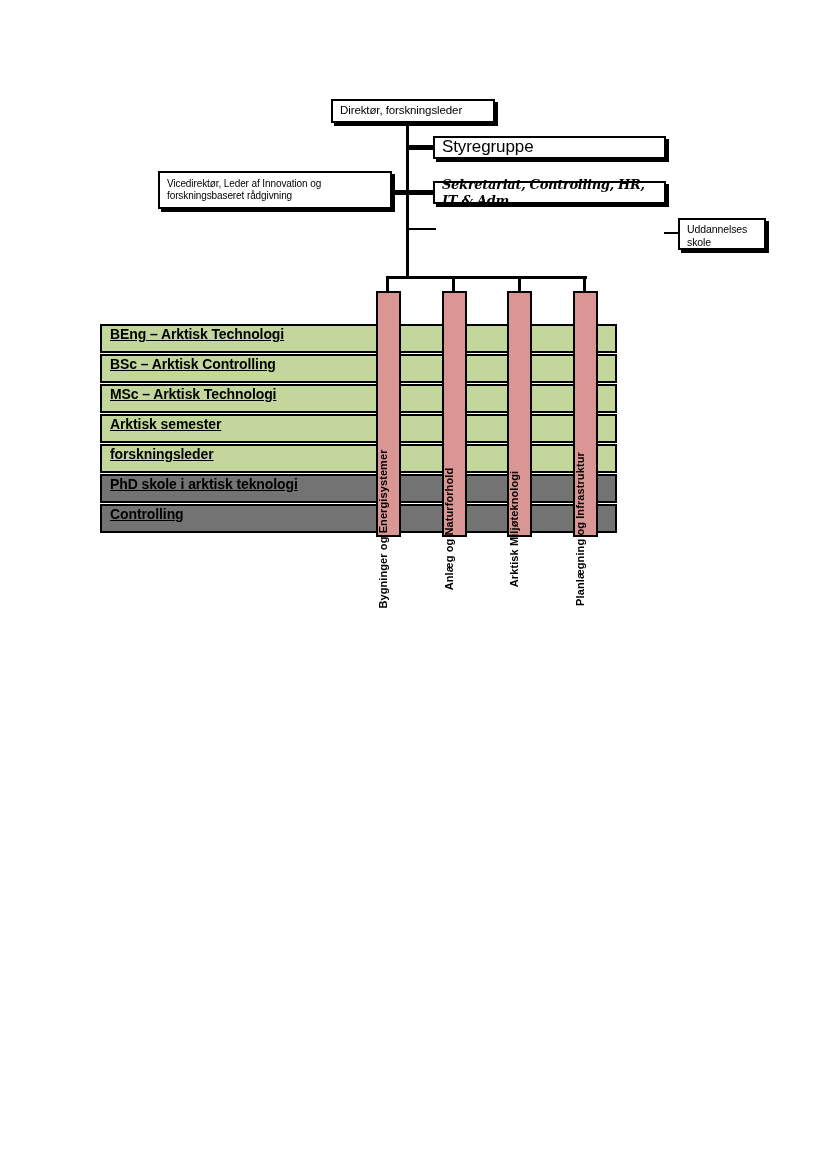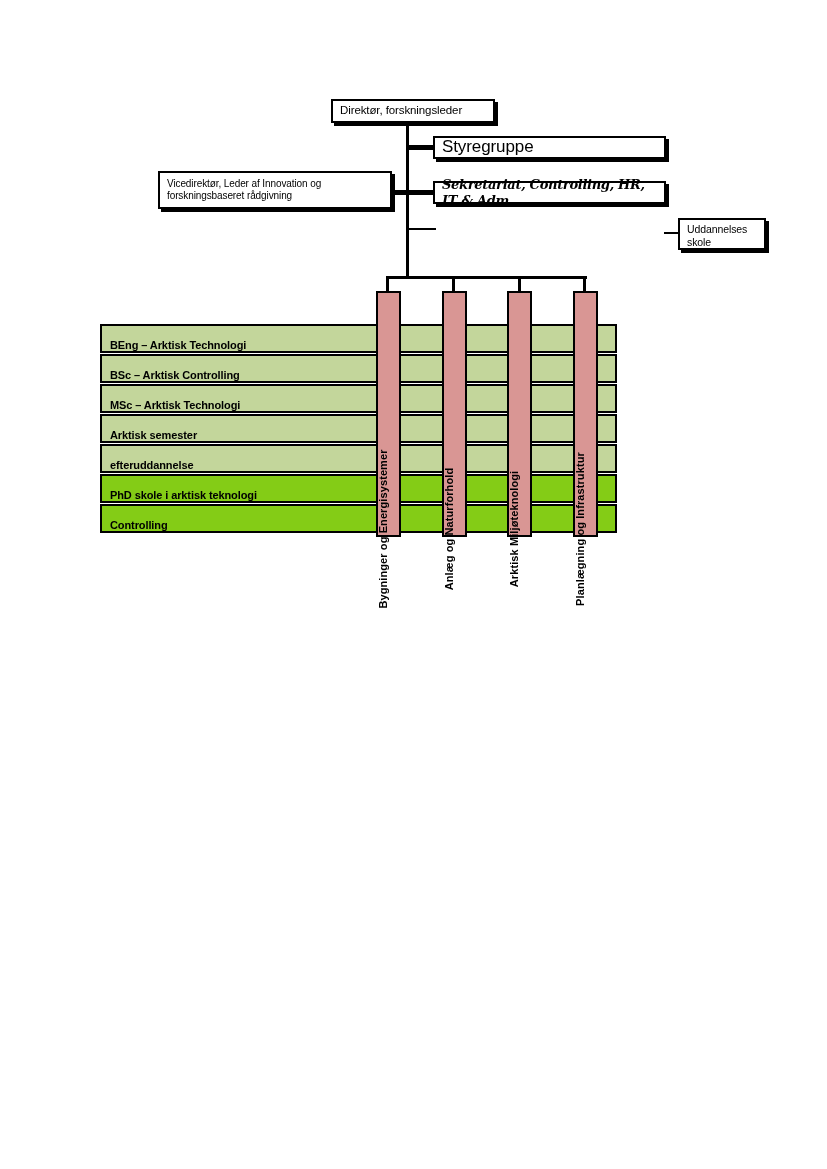--- a/index.html
+++ b/index.html
@@ -107,30 +107,31 @@
 
   
   .row {
     position: absolute;
     box-sizing: border-box;
     border: 2.4px solid #000000;
     left: 100px;
     width: 517px;
     height: 29px;
     display: flex;
-    align-items: flex-end;
+    align-items: flex-start;
     padding-left: 8px;
-    font-size: 11px;
+    font-size: 14px;
     font-weight: bold;
     color: #000000;
     z-index: 3;
     letter-spacing: -0.1px;
+    text-decoration: underline;
   }
   .row.green { background: #c3d69b; }
-  .row.blue  { background: #84cc16; }
+  .row.blue  { background: #737373; }
 
   
   .col {
     position: absolute;
     box-sizing: border-box;
     background: #d99694;
     border: 2.4px solid #000000;
     width: 25px;
     top: 291px;
     height: 246px;
@@ -201,21 +202,21 @@
       <div class="row green" style="top: 354px;">
         <span>BSc – Arktisk Controlling</span>
       </div>
       <div class="row green" style="top: 384px;">
         <span>MSc – Arktisk Technologi</span>
       </div>
       <div class="row green" style="top: 414px;">
         <span>Arktisk semester</span>
       </div>
       <div class="row green" style="top: 444px;">
-        <span>efteruddannelse</span>
+        <span>forskningsleder</span>
       </div>
       <div class="row blue" style="top: 474px;">
         <span>PhD skole i arktisk teknologi</span>
       </div>
       <div class="row blue" style="top: 504px;">
         <span>Controlling</span>
       </div>
     </div>
 
   <div id="department-columns">

